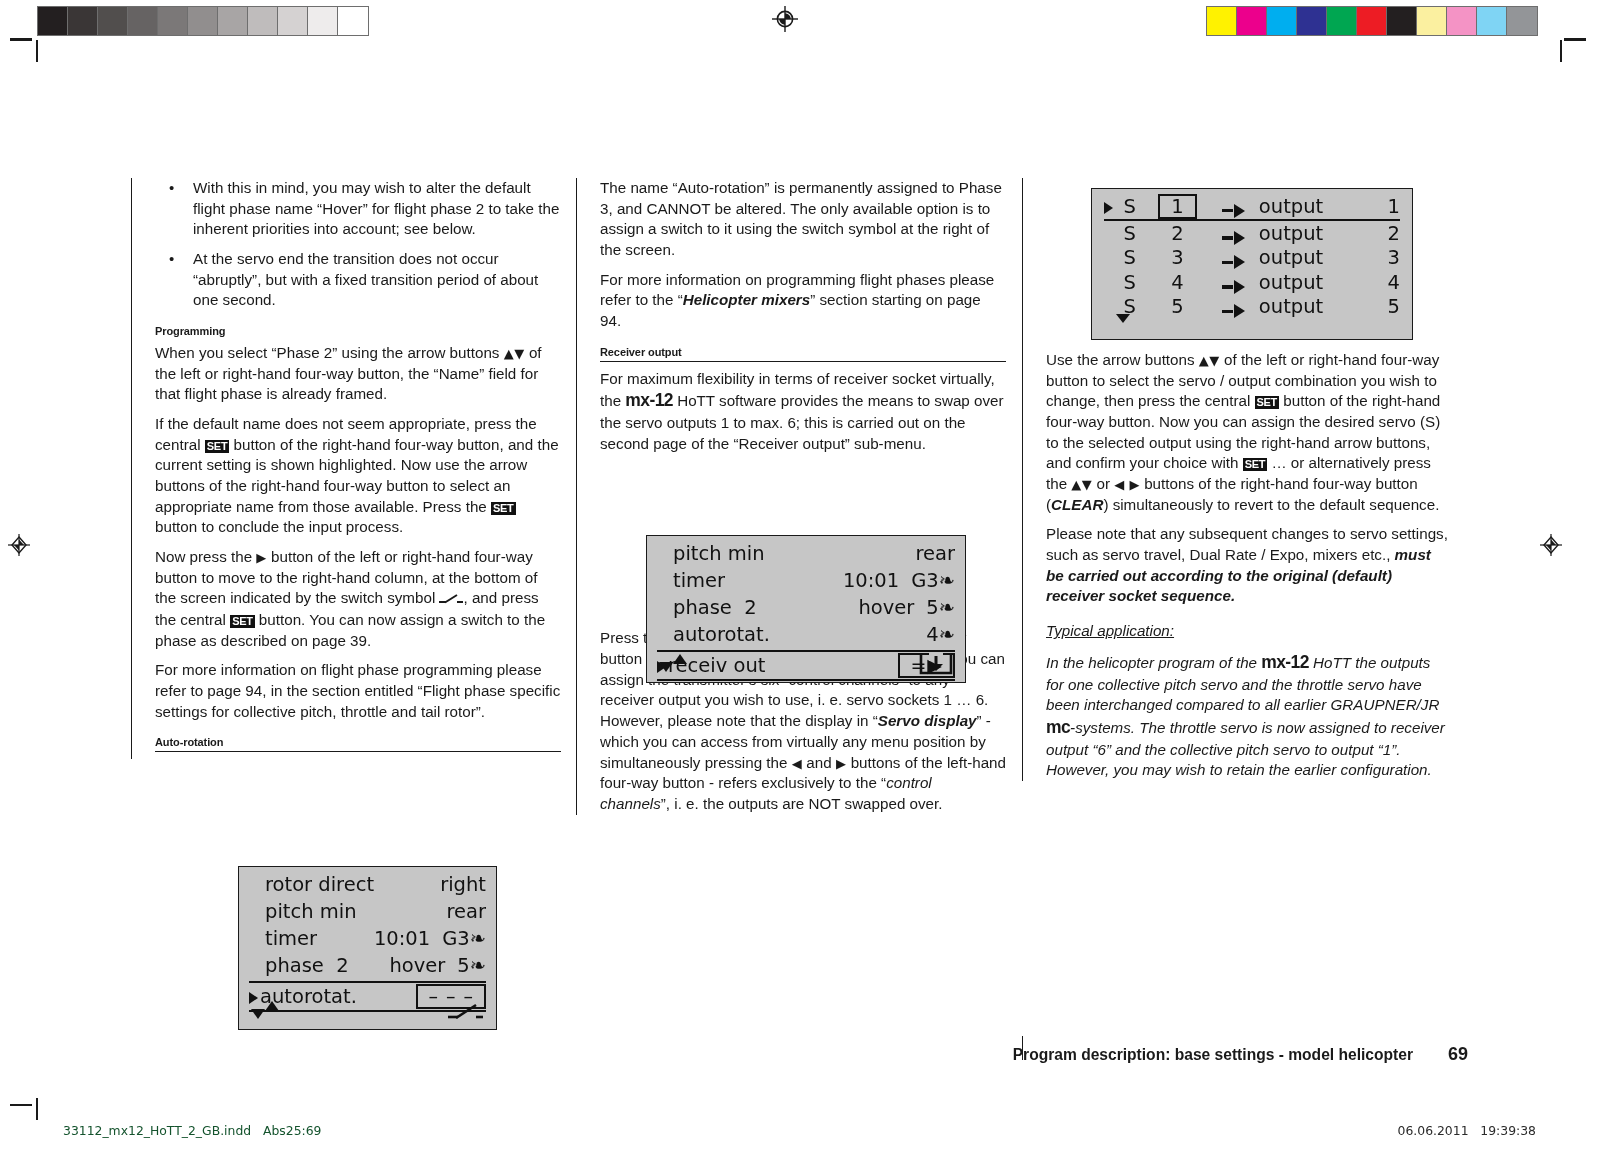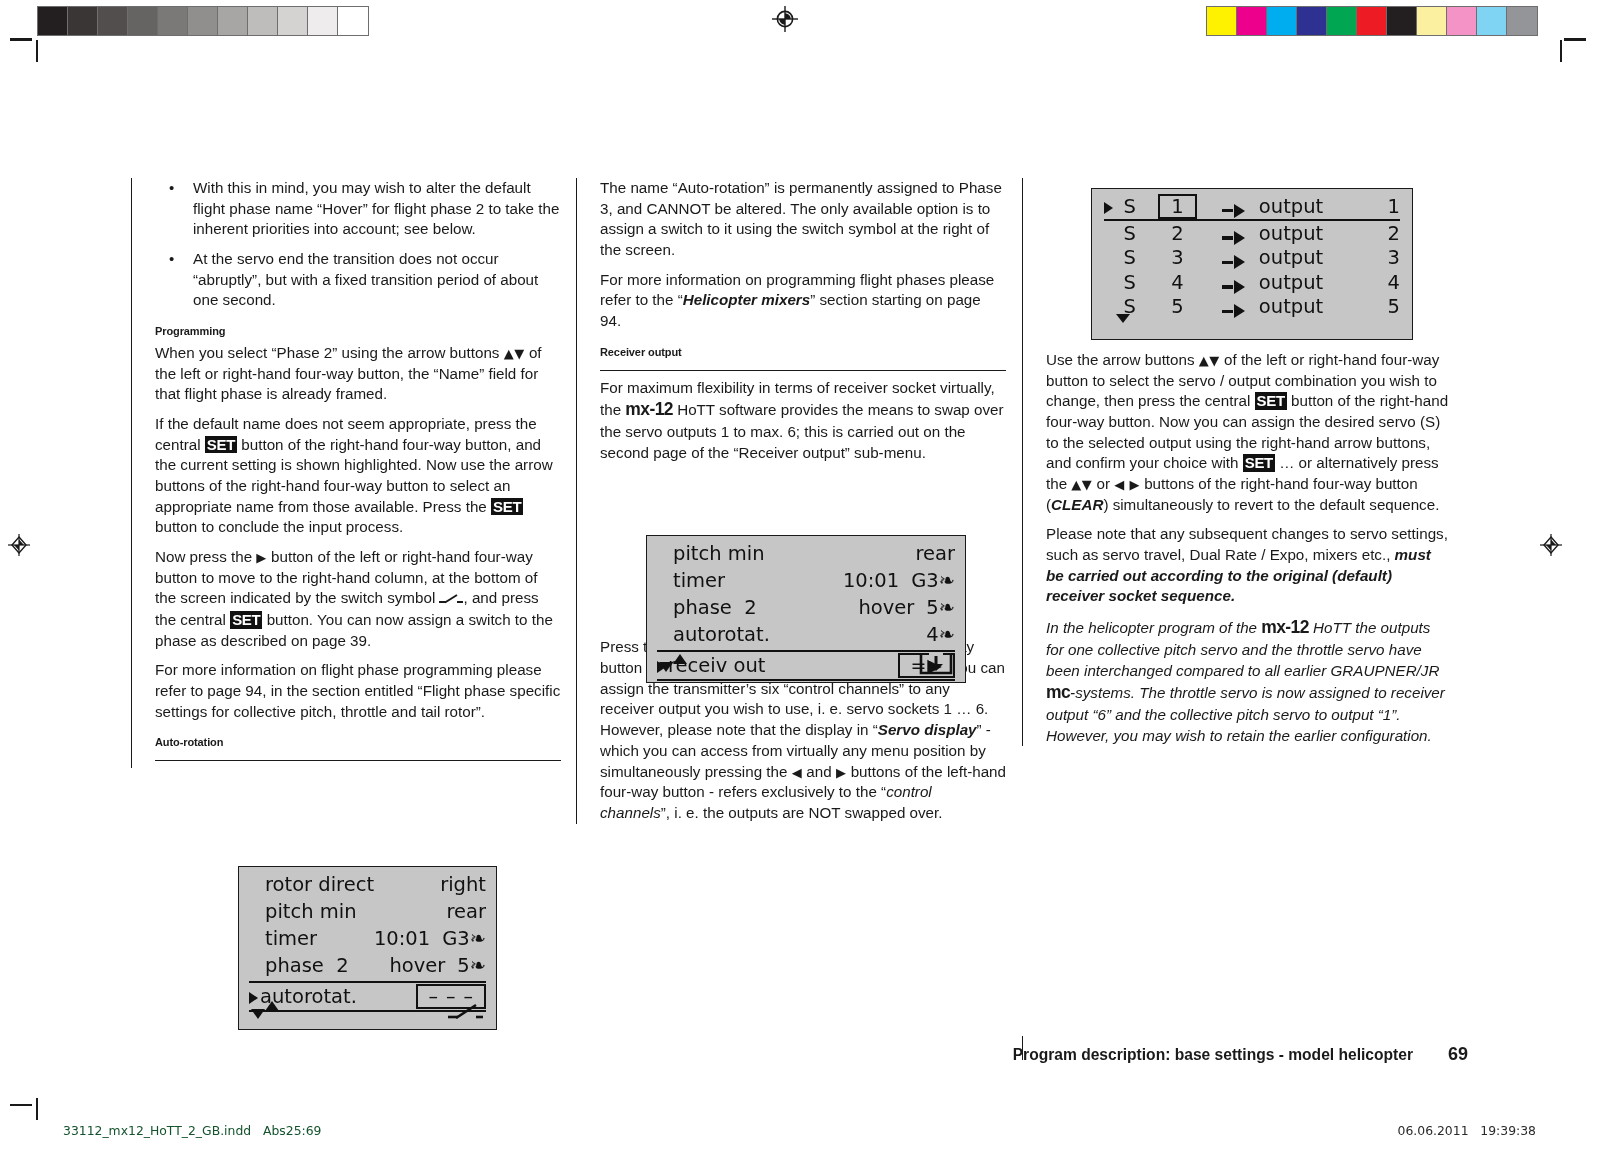--- a/index.html
+++ b/index.html
@@ -60,28 +60,28 @@
     position: absolute; left: 14px; top: 0;
     font-size: 15px;
   }
 
   h3.head {
     font-size: 11px;
     font-weight: bold;
     margin: 13px 0 4px 0;
     letter-spacing: -0.1px;
   }
-  h3.head.ruled { border-bottom: 1.6px solid #1a1a1a; padding-bottom: 10px; margin-bottom: 7px; }
+  h3.head.ruled { border-bottom: 1.6px solid #1a1a1a; padding-bottom: 1px; margin-bottom: 7px; }
 
   .setkey {
     display: inline-block;
     background: #111;
     color: #fff;
     font-weight: bold;
-    font-size: 15px;
+    font-size: 11px;
     padding: 0 2px;
     line-height: 1.18;
     vertical-align: baseline;
     letter-spacing: -0.3px;
   }
   .mx { font-family: "Liberation Sans", sans-serif; font-weight: bold; font-size: 17.5px; letter-spacing: -0.6px; }
   b.bold { font-weight: bold; font-style: italic; }
   i.ital { font-style: italic; }
   .ital-block { font-style: italic; }
   u.ul { text-decoration: underline; }
@@ -430,20 +430,21 @@
     </div>
   </div>
 
   <div class="col" id="col-3">
     <div style="height:172px"></div>
 
     <p><span>Use the arrow buttons </span><span class="g">▲▼</span><span> of the left or right-hand four-way button to select the servo / output combination you wish to change, then press the central </span><span class="setkey">SET</span><span> button of the right-hand four-way button. Now you can assign the desired servo (S) to the selected output using the right-hand arrow buttons, and confirm your choice with </span><span class="setkey">SET</span><span> … or alternatively press the </span><span class="g">▲▼</span><span> or </span><span class="g">◀ ▶</span><span> buttons of the right-hand four-way button (</span><b class="bold">CLEAR</b><span>) simultaneously to revert to the default sequence.</span></p>
 
     <p><span>Please note that any subsequent changes to servo settings, such as servo travel, Dual Rate / Expo, mixers etc., </span><b class="bold">must be carried out according to the original (default) receiver socket sequence.</b></p>
 
+    <p style="margin-top:14px"><i class="ital"><u class="ul">Typical application:</u></i></p>
 
     <p class="ital-block"><span>In the helicopter program of the </span><span class="mx" style="font-style:normal">mx-12</span><span> HoTT the outputs for one collective pitch servo and the throttle servo have been interchanged compared to all earlier GRAUPNER/JR </span><span class="mx" style="font-style:normal">mc</span><span>-systems. The throttle servo is now assigned to receiver output “6” and the collective pitch servo to output “1”. However, you may wish to retain the earlier configuration.</span></p>
   </div>
 
   <div class="lcd" id="lcd-output">
     <div class="lcd-rows">
       <div class="out-row selected">
         <span class="c-cur"><span class="cursor-tri"></span></span>
         <span class="c-s">S</span>
         <span class="c-n"><span class="numbox">1</span></span>

